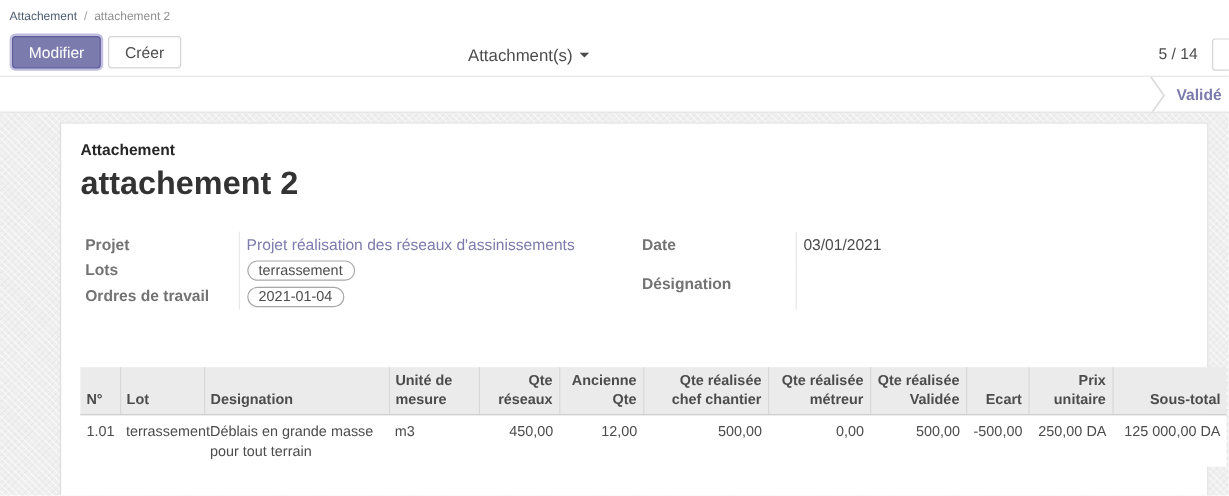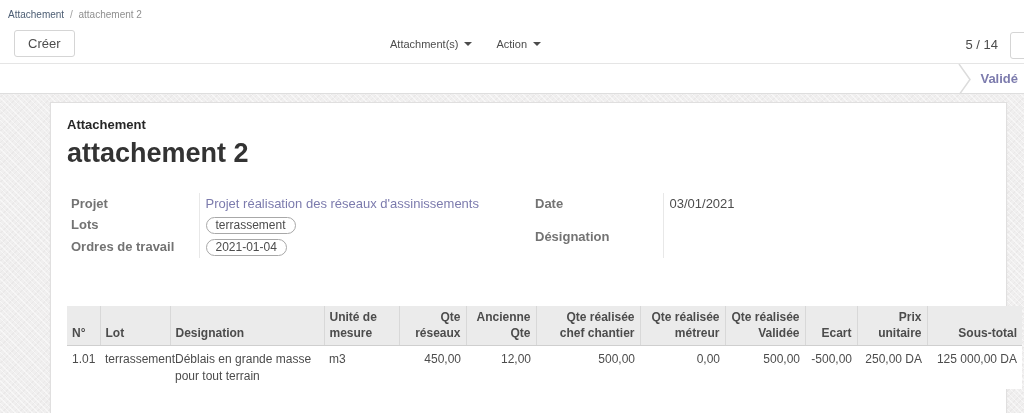--- a/index.html
+++ b/index.html
@@ -22,21 +22,21 @@
   .button-bar { position: relative; height: 36px; padding: 3px 8px 6px 8px; display: flex; align-items: flex-start; }
   .btn { font-family: inherit; font-size: 13px; padding: 4px 13px; border-radius: 3px; cursor: pointer; line-height: 17px; }
   .btn-primary {
     background: #7c7bad; color: #fff; border: 1px solid #5e5c9a;
     box-shadow: 0 0 0 2px #c0bfdd; margin-left: 2px;
   }
   .btn-default { background: #fff; color: #4c4c4c; border: 1px solid #d5d5d5; margin-left: 6px; }
 
   .dropdown-group { position: absolute; left: 378px; top: 6px; display: flex; align-items: center; }
   .dropdown-toggle {
-    background: transparent; border: none; font-family: inherit; font-size: 11px; color: #4c4c4c;
+    background: transparent; border: none; font-family: inherit; font-size: 14px; color: #4c4c4c;
     padding: 5px 12px; cursor: pointer; display: flex; align-items: center; gap: 6px;
   }
   .caret { display: inline-block; width: 0; height: 0; border-left: 4px solid transparent;
     border-right: 4px solid transparent; border-top: 4px solid #4c4c4c; }
 
   .pager { position: absolute; right: 26px; top: 10px; font-size: 13px; color: #4c4c4c; }
   .pager-nav-partial {
     position: absolute; right: -26px; top: 5px; width: 40px; height: 27px;
     background: #fff; border: 1px solid #d5d5d5; border-radius: 3px;
   }
@@ -124,29 +124,26 @@
 <div class="viewport">
 
   <div class="control-panel">
     <div class="breadcrumb">
       <span class="bc-parent">Attachement</span>
       <span class="bc-sep">/</span>
       <span class="bc-current">attachement 2</span>
     </div>
 
     <div class="button-bar">
+      <button class="btn btn-primary">Modifier</button>
       <button class="btn btn-default">Créer</button>
 
       <div class="dropdown-group">
         <button class="dropdown-toggle">
           <span>Attachment(s)</span>
-          <span class="caret"></span>
-        </button>
-        <button class="dropdown-toggle">
-          <span>Action</span>
           <span class="caret"></span>
         </button>
       </div>
 
       <span class="pager">5 / 14</span>
       <div class="pager-nav-partial"></div>
     </div>
   </div>
 
   <div class="statusbar">

